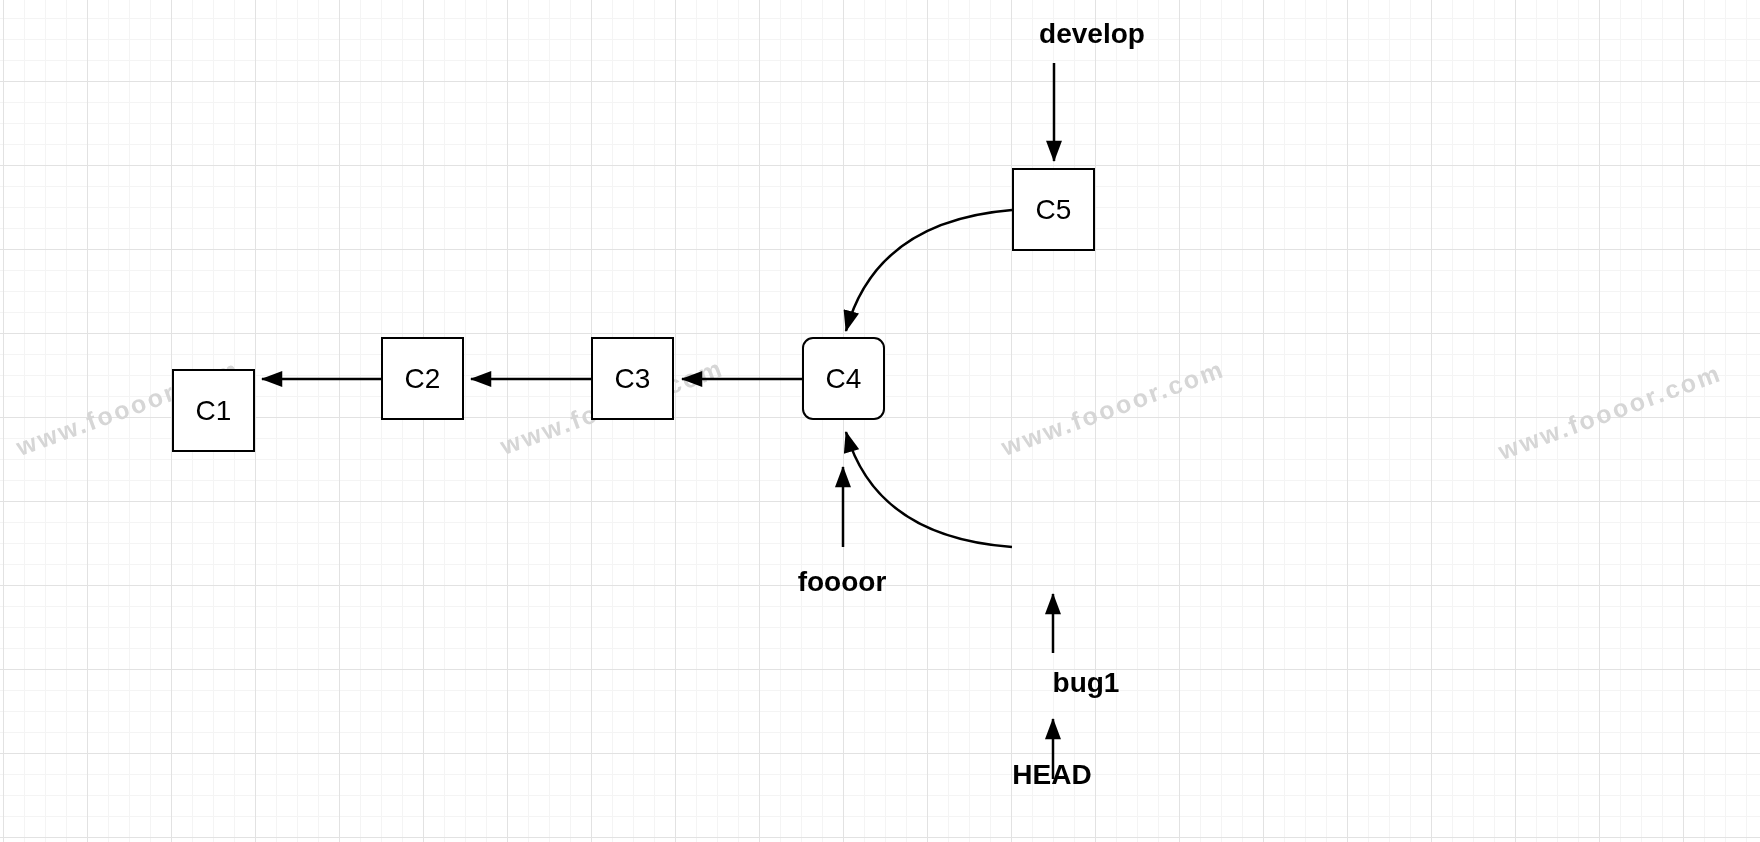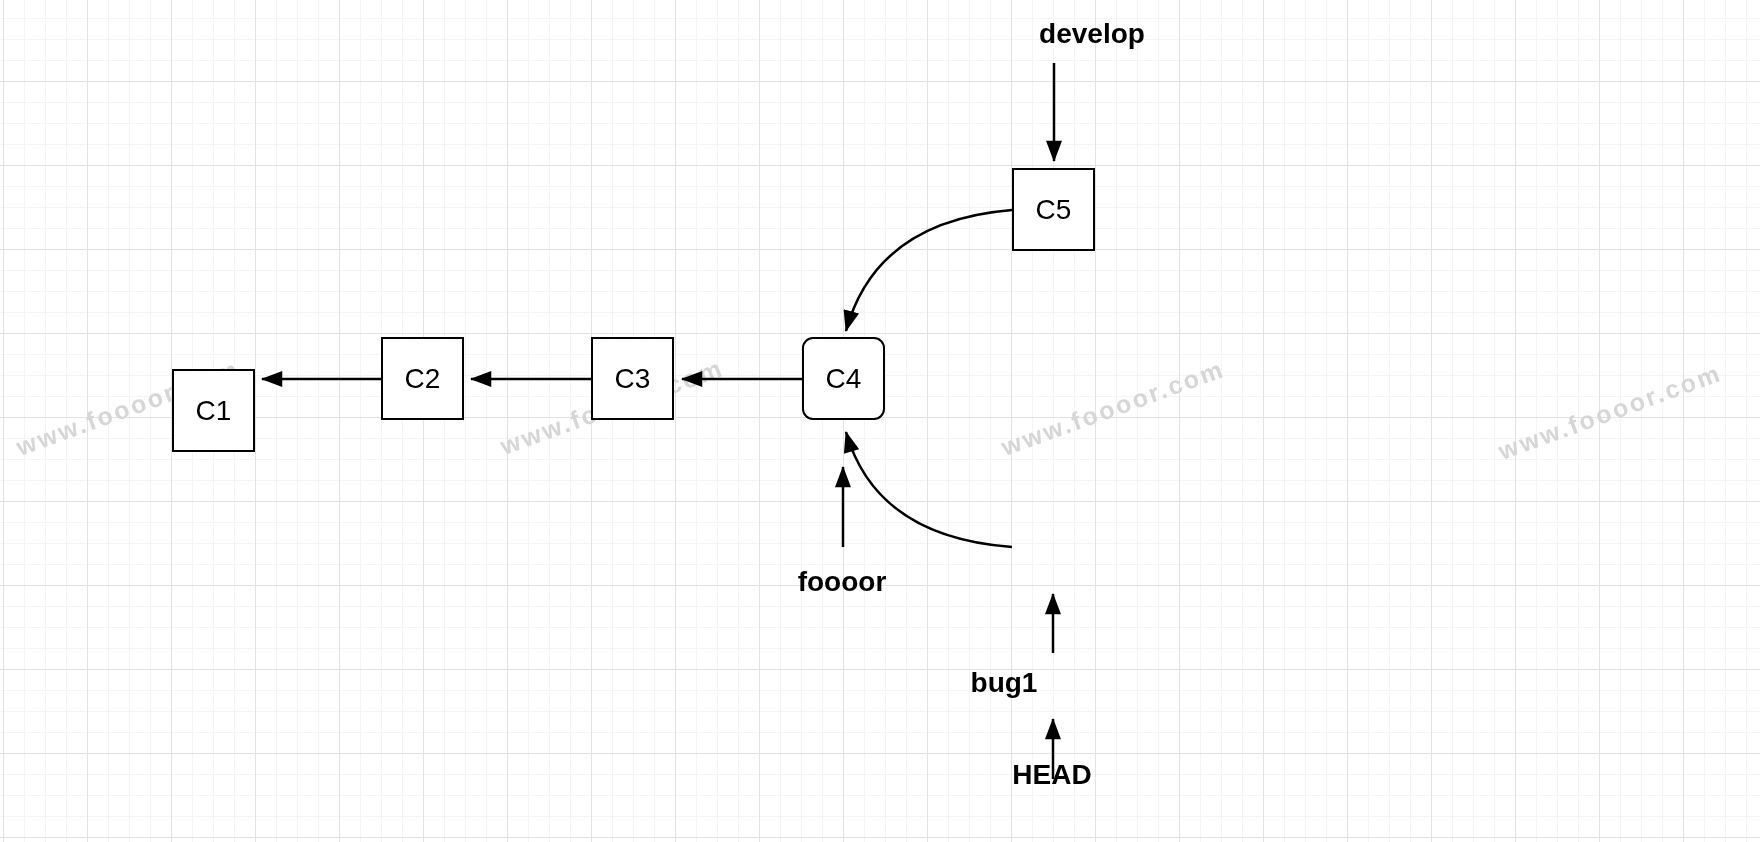--- a/index.html
+++ b/index.html
@@ -125,16 +125,16 @@
   </div>
   <div class="commit-node" style="left:802px; top:337px;border-radius:11px;">
     <span>C4</span>
   </div>
   <div class="commit-node" style="left:1012px; top:168px;">
     <span>C5</span>
   </div>
 
   <div class="branch-label" style="left:1092px; top:34px;">develop</div>
   <div class="branch-label" style="left:842px; top:582px;">foooor</div>
-  <div class="branch-label" style="left:1004px; top:683px;">bug1</div>
+  <div class="branch-label" style="left:1086px; top:683px;">bug1</div>
   <div class="branch-label" style="left:1052px; top:775px;">HEAD</div>
 
 </div>
 
 </body></html>

